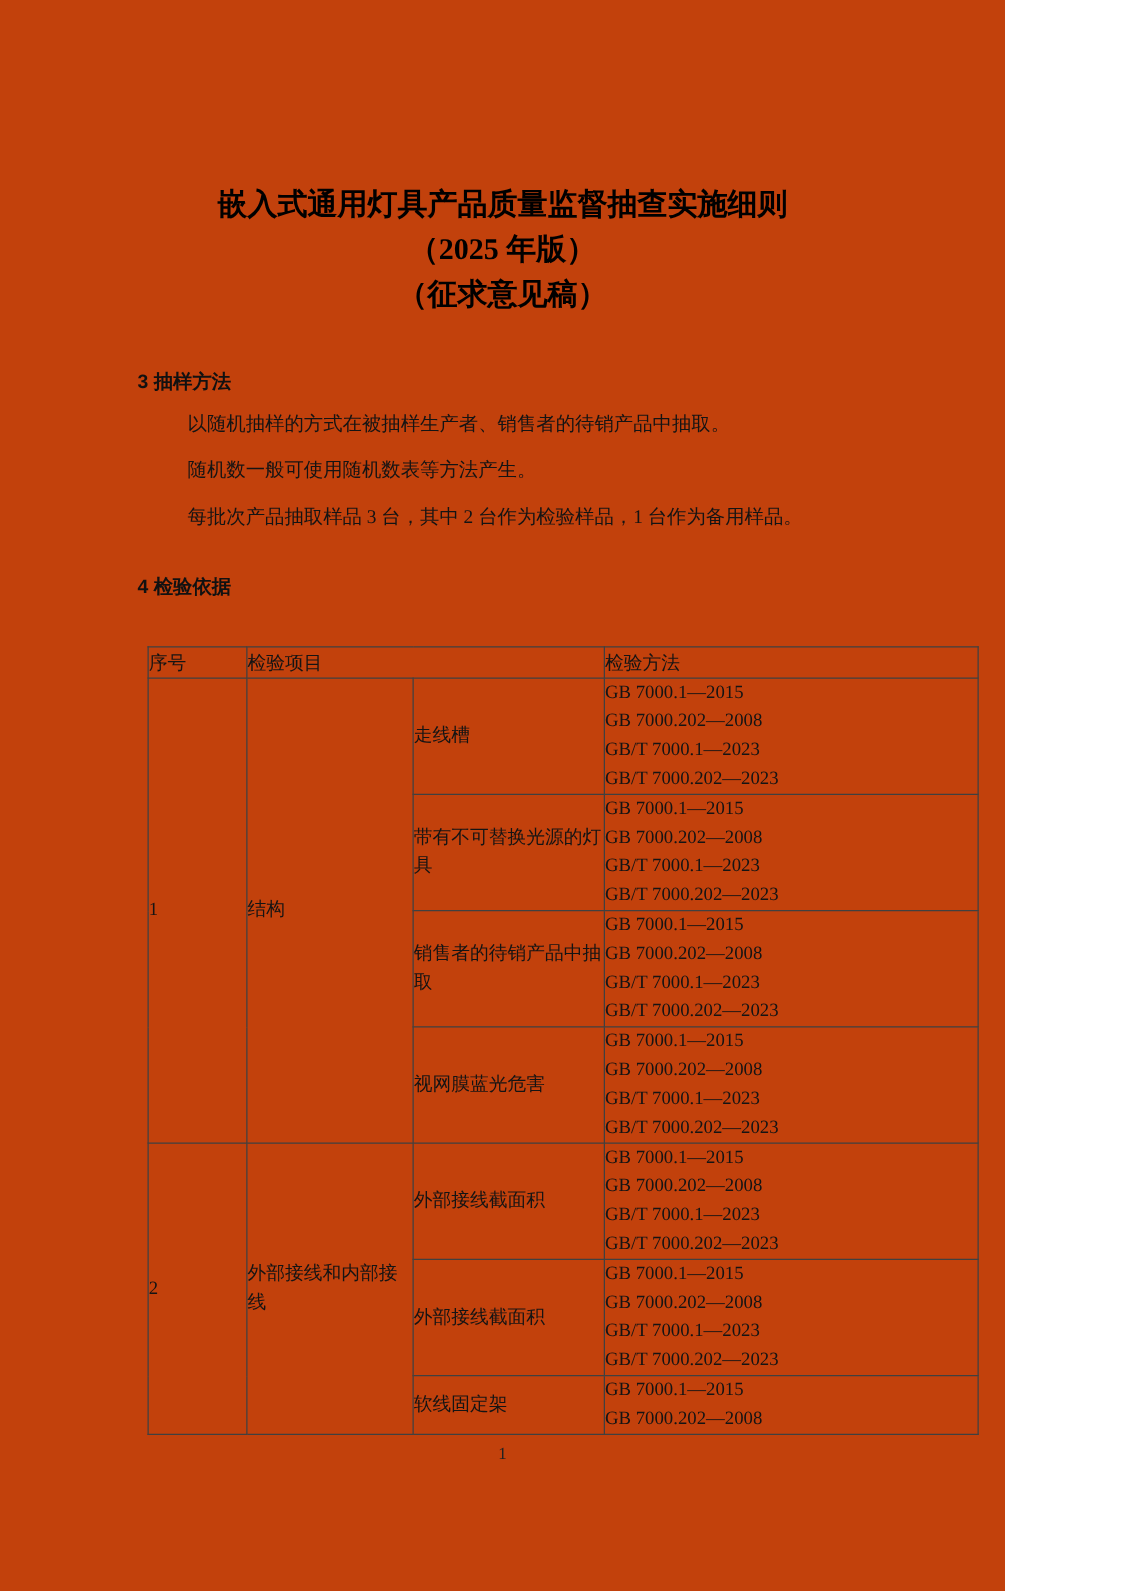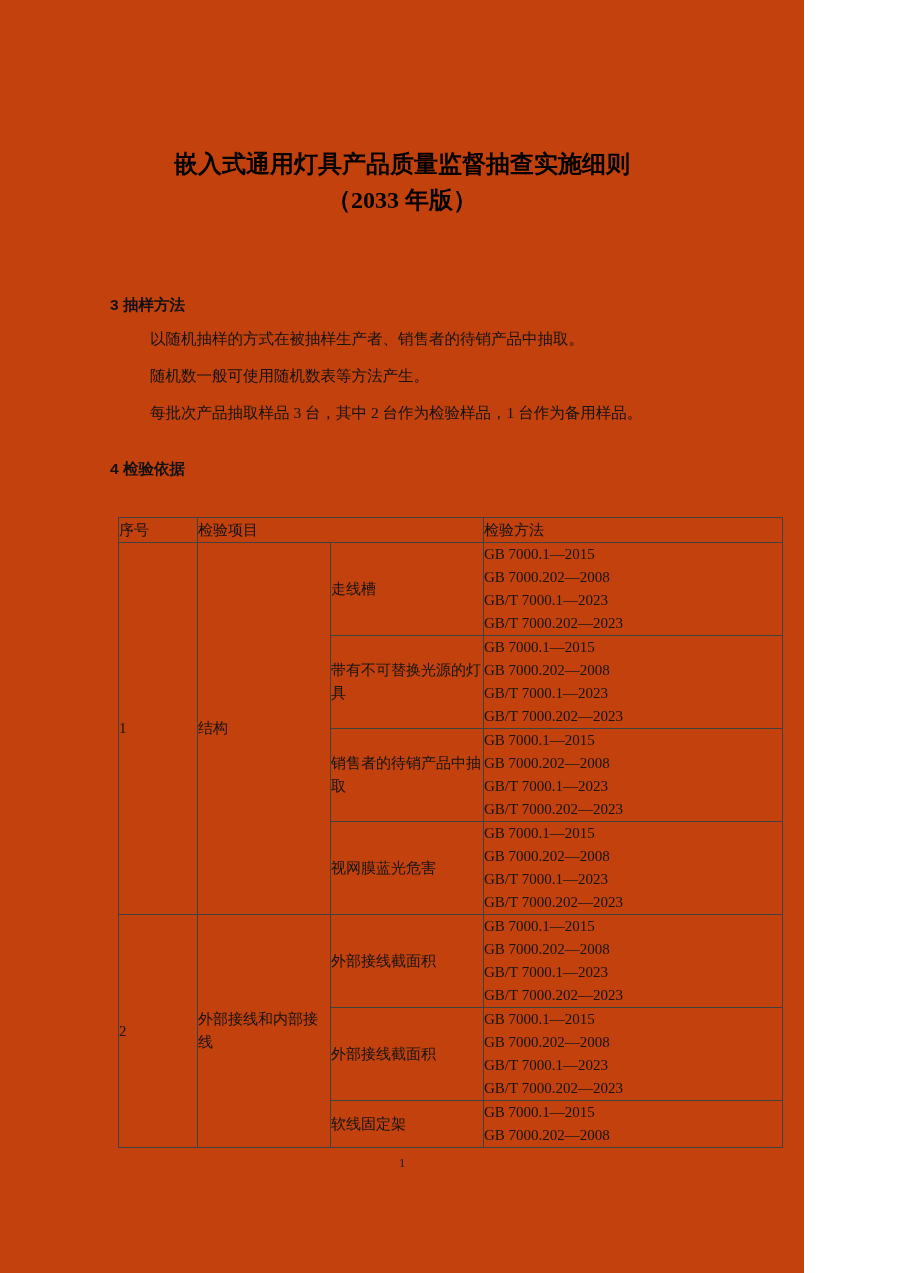--- a/index.html
+++ b/index.html
@@ -89,21 +89,22 @@
     color: #222222;
   }
 </style>
 </head>
 <body>
 
 <div class="page">
 
   <div class="doc-title">
     <span class="t-line">嵌入式通用灯具产品质量监督抽查实施细则</span>
-    <span class="t-line">（2033 年版）</span>
+    <span class="t-line">（2025 年版）</span>
+    <span class="t-line">（征求意见稿）</span>
   </div>
 
   <div class="sec-heading h1">3 抽样方法</div>
   <div class="para p1">以随机抽样的方式在被抽样生产者、销售者的待销产品中抽取。</div>
   <div class="para p2">随机数一般可使用随机数表等方法产生。</div>
   <div class="para p3">每批次产品抽取样品 3 台，其中 2 台作为检验样品，1 台作为备用样品。</div>
 
   <div class="sec-heading h2">4 检验依据</div>
 
   <table class="inspection">

